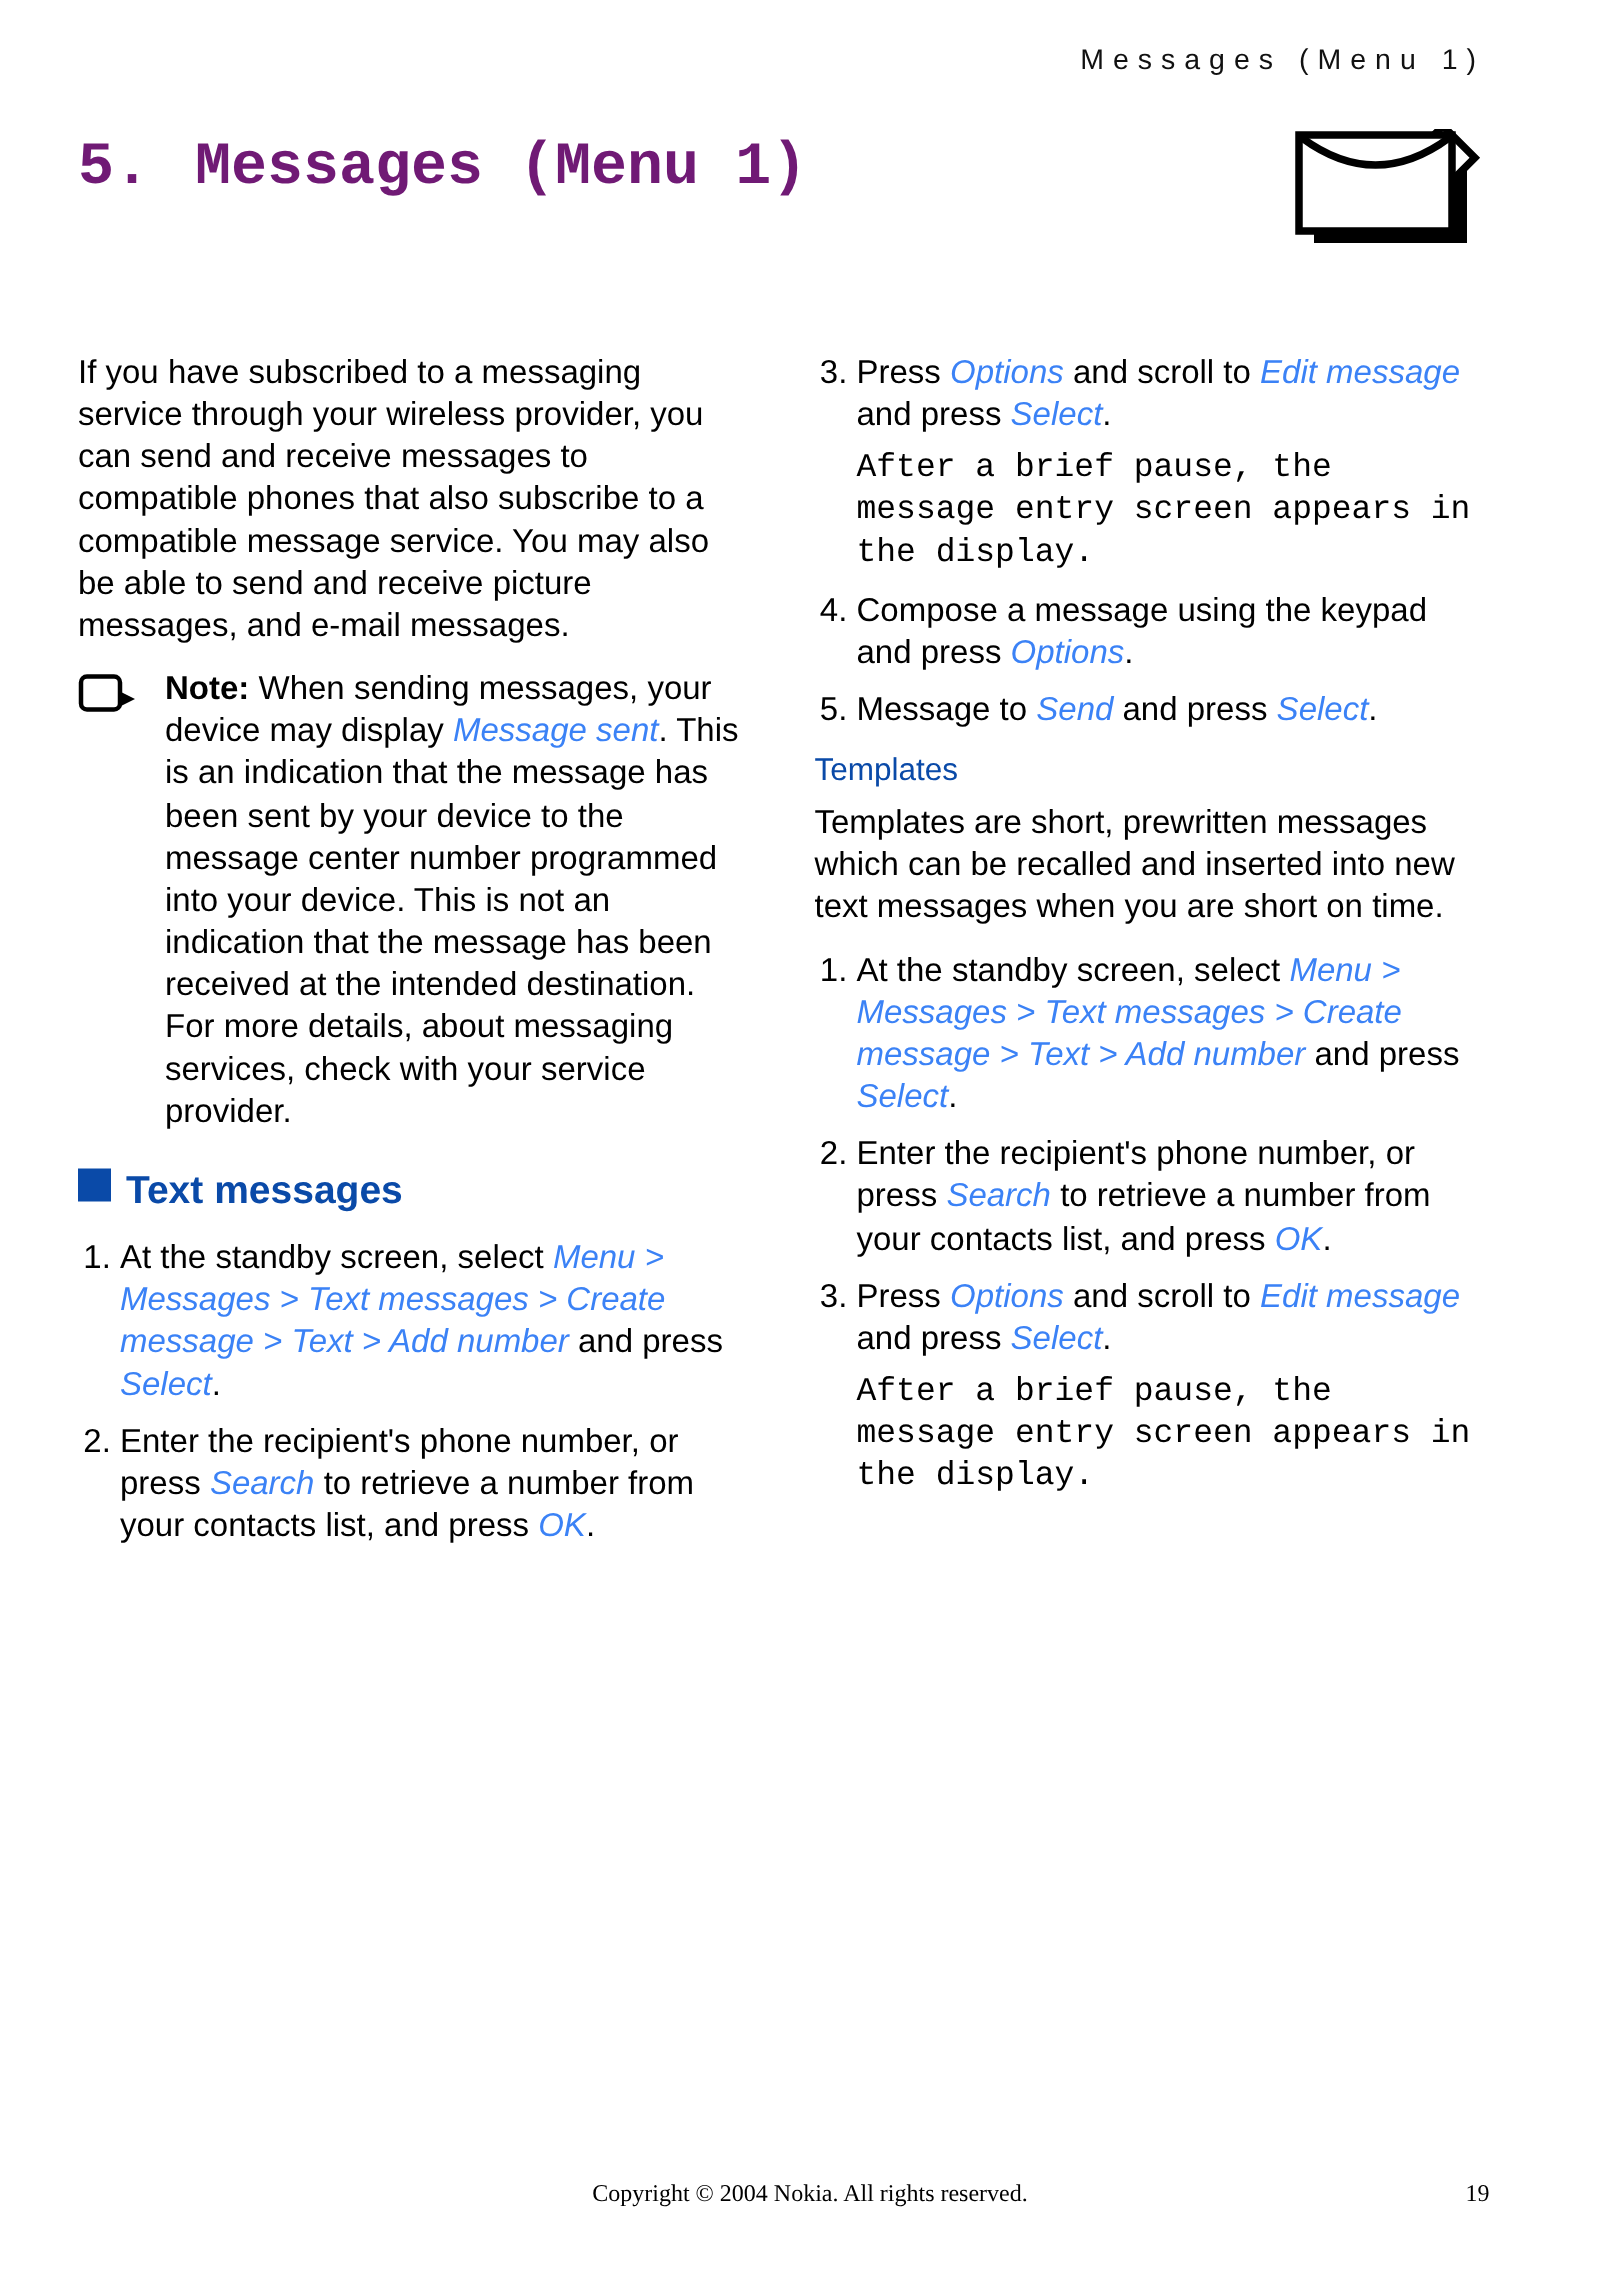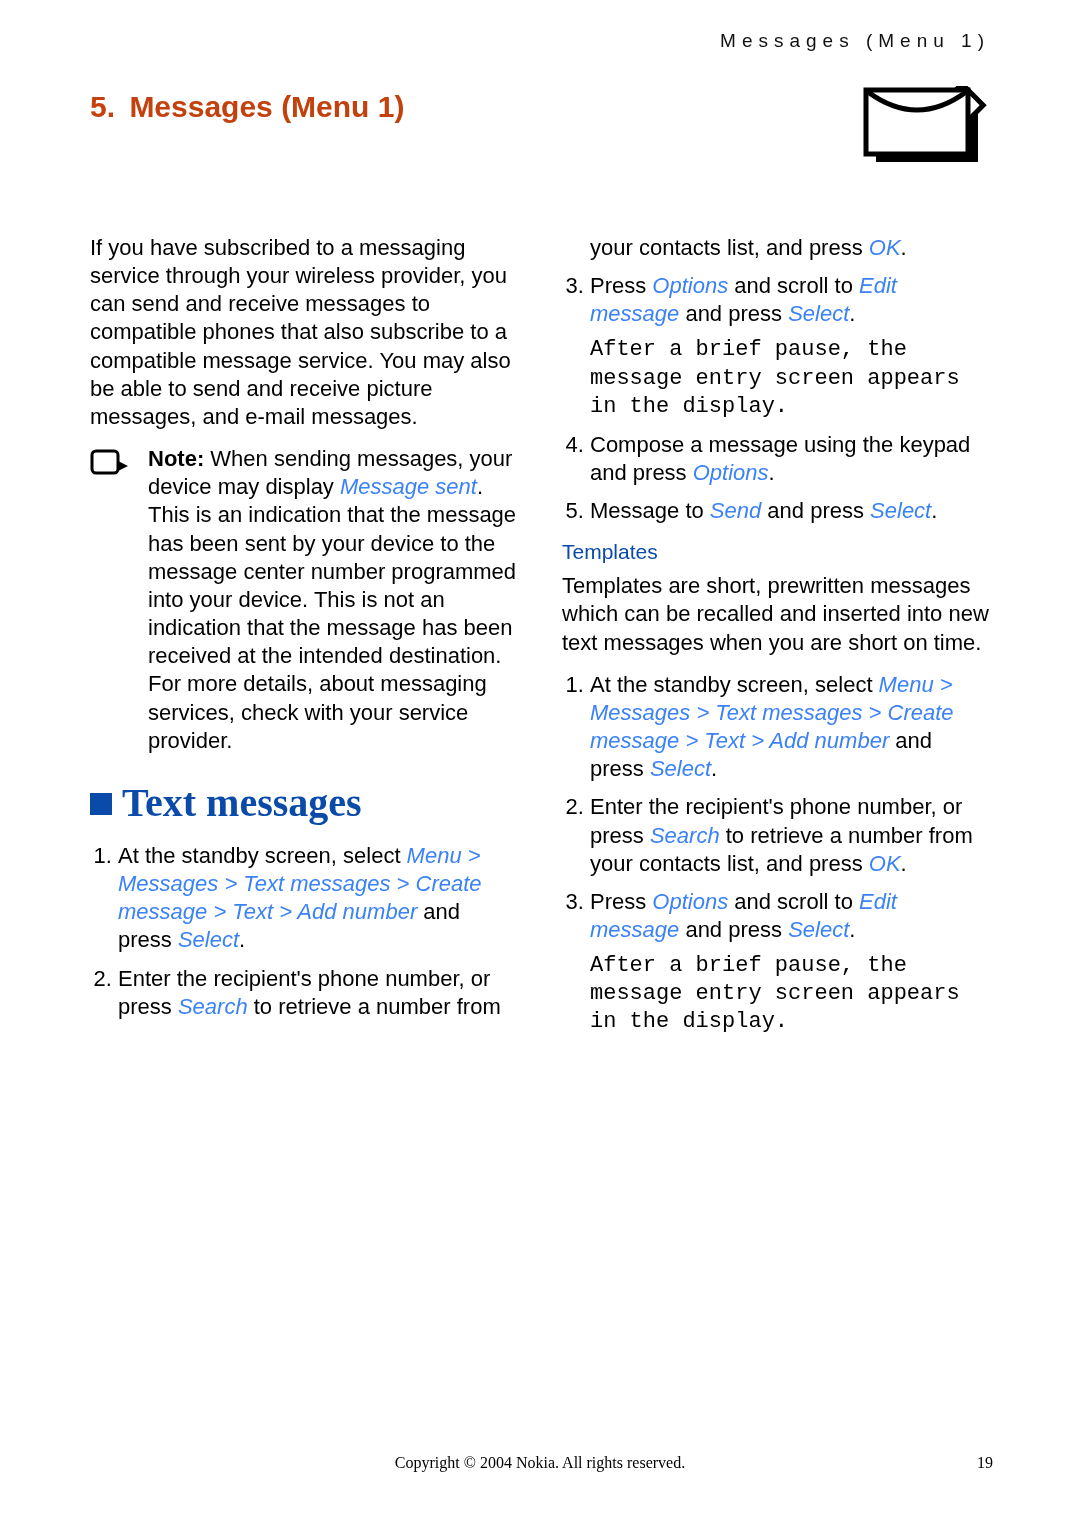--- a/index.html
+++ b/index.html
@@ -6,41 +6,41 @@
     margin: 0;
     padding: 0;
     background: #fff;
     font-family: "Verdana", "Geneva", sans-serif;
   }
   .page {
     width: 1080px;
     height: 1530px;
     position: relative;
     box-sizing: border-box;
-    padding: 30px 90px 0 90px;
+    padding: 30px 90px 0 52px;
   }
   .running-head {
     text-align: right;
     font-size: 19px;
     letter-spacing: 6px;
     color: #111;
     margin-bottom: 38px;
     font-family: "Verdana", sans-serif;
   }
   .chapter-head {
     display: flex;
     align-items: flex-start;
     justify-content: space-between;
     margin-bottom: 60px;
   }
   .chapter-title {
-    font-size: 30px;
+    font-size: 40px;
     font-weight: 700;
-    color: #c2410c;
-    font-family: Liberation Sans, sans-serif;
+    color: #701a75;
+    font-family: Liberation Mono, monospace;
   }
   .chapter-num { margin-right: 6px; }
 
   .envelope-icon {
     width: 128px;
     height: 84px;
     display: inline-block;
     position: relative;
     top: -4px;
   }
@@ -60,23 +60,23 @@
   }
   .note-icon {
     flex: 0 0 40px;
     margin-right: 18px;
     margin-top:4px;
   }
   .note-text { flex: 1; }
 
   .h2 {
     color: #0a4aa8;
-    font-size: 40px;
+    font-size: 26px;
     font-weight: 700;
-    font-family: Liberation Serif, serif;
+    font-family: Liberation Sans, sans-serif;
     margin: 18px 0 14px 0;
   }
   .h2 .square {
     display: inline-block;
     width: 22px;
     height: 22px;
     background: #0a4aa8;
     margin-right: 10px;
     vertical-align: 1px;
   }

